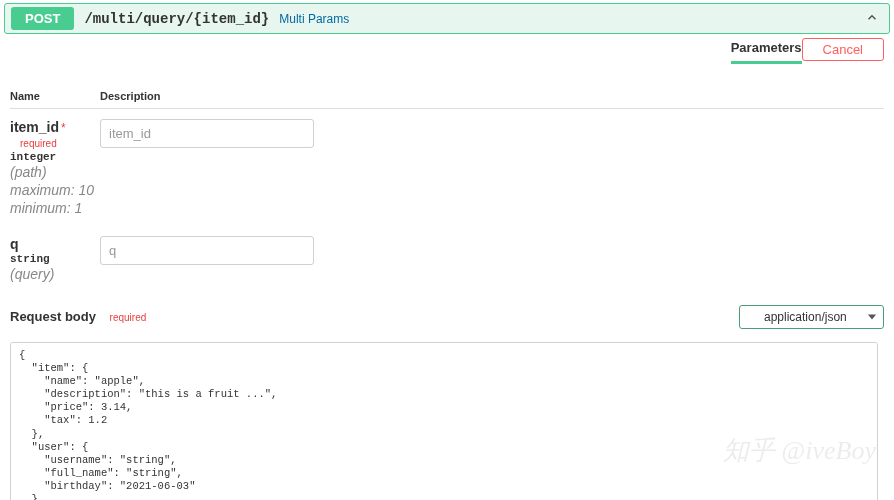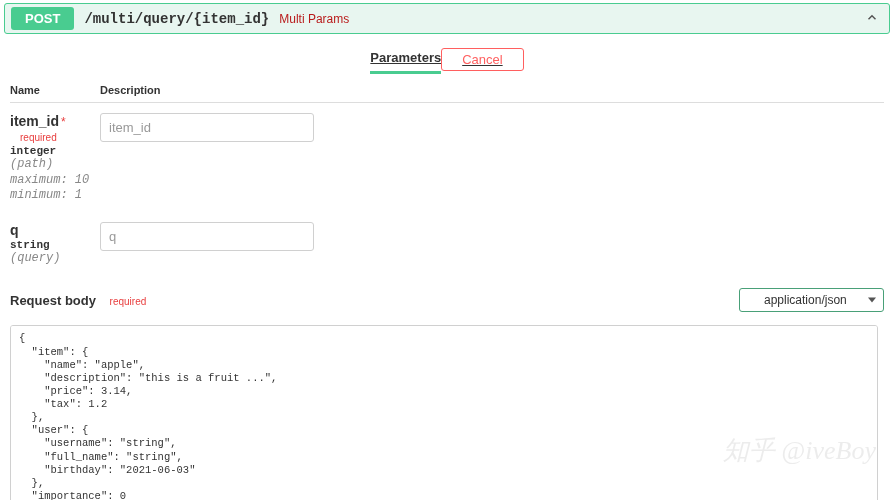--- a/index.html
+++ b/index.html
@@ -33,59 +33,57 @@
   }
   .endpoint-path {
     font-family: "Courier New", monospace;
     font-weight: 700;
     font-size: 14px;
     color: #333;
     margin-right: 10px;
   }
   .endpoint-summary {
     font-size: 12px;
-    color: #b91c1c;
+    color: #0369a1;
   }
   .collapse-icon {
     position: absolute;
     right: 10px;
     top: 50%;
     transform: translateY(-50%);
   }
   .collapse-icon svg { width: 14px; height: 14px; }
   .panel {
     padding: 0 10px;
   }
   .params-bar {
     display: flex;
-    justify-content: center;
+    justify-content: flex-end;
     align-items: center;
-    margin-top: 10px;
-    text-decoration: underline;
   }
   .params-title {
     font-weight: 700;
     font-size: 13px;
     padding: 6px 0;
     border-bottom: 3px solid #49cc90;
     display: inline-block;
   }
   .cancel-btn {
     border: 1.5px solid #ff5f5f;
     color: #ff5f5f;
     background: #fff;
     padding: 3px 20px;
     border-radius: 3px;
     font-size: 13px;
     cursor: pointer;
   }
   .params-table {
     width: 100%;
     border-collapse: collapse;
-    margin-top: 4px;
+    margin-top: 20px;
   }
   .params-table th {
     text-align: left;
     font-size: 11px;
     font-weight: 700;
     padding: 6px 0;
     border-bottom: 1px solid #ddd;
   }
   .th-name { width: 90px; }
   .params-table td {
@@ -109,23 +107,23 @@
     padding-left: 8px;
   }
   .param-type {
     font-family: "Courier New", monospace;
     font-weight: 700;
     font-size: 11px;
     color: #333;
     margin-top: 1px;
   }
   .param-meta {
-    font-family: Liberation Mono, monospace;
+    font-family: Liberation Sans, sans-serif;
     font-style: italic;
-    font-size: 12px;
+    font-size: 14px;
     color: #888;
     line-height: 1.3;
   }
   .param-input {
     width: 214px;
     padding: 6px 8px;
     border: 1px solid #d0d0d0;
     border-radius: 3px;
     font-size: 13px;
     color: #333;

